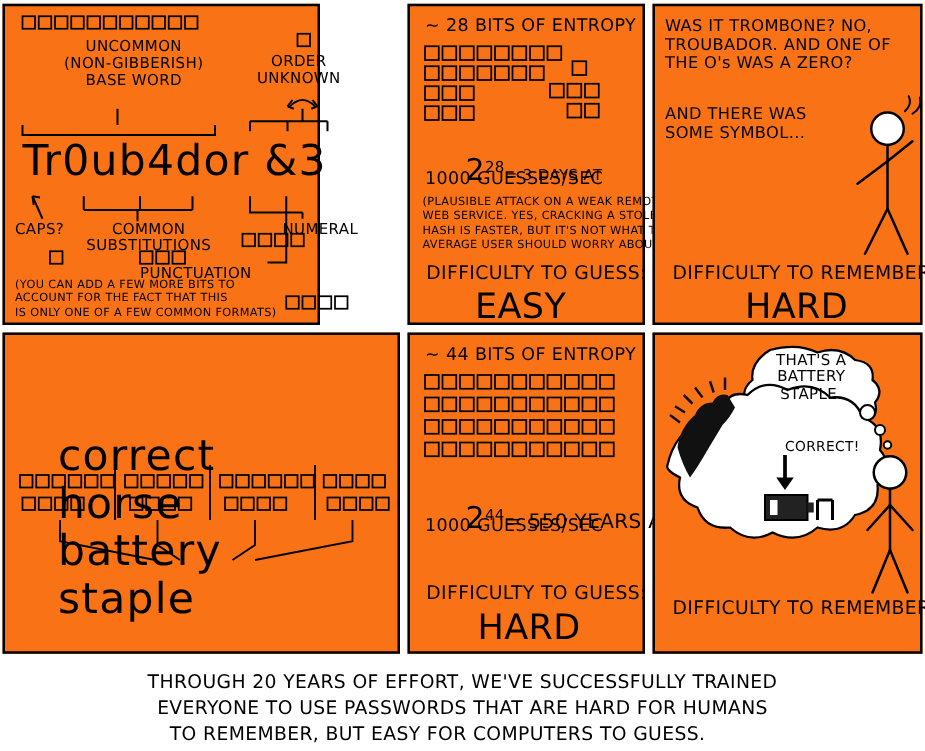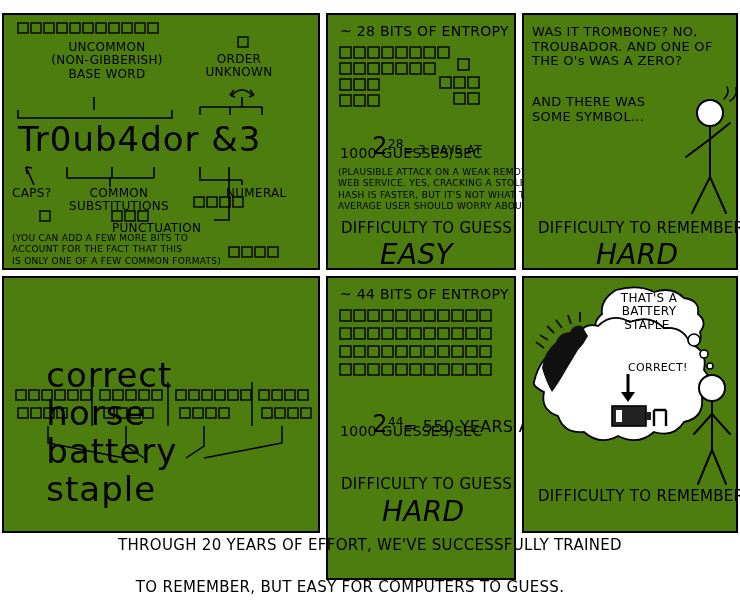--- a/index.html
+++ b/index.html
@@ -1,39 +1,39 @@
 <!DOCTYPE html>
 <html><head>
 <meta charset="utf-8">
 <style>
   html,body{margin:0;padding:0;background:#fff;}
   body{width:740px;height:601px;font-family:"DejaVu Sans",sans-serif;color:#000;overflow:hidden;}
   .comic{position:relative;width:740px;height:601px;}
-  .panel{position:absolute;border:2px solid #000;background:#4d7c0f;box-sizing:border-box;margin-top:10px;}
+  .panel{position:absolute;border:2px solid #000;background:#f97316;box-sizing:border-box;}
   .t{position:absolute;white-space:pre;line-height:1.12;letter-spacing:0.3px;}
   svg{position:absolute;left:0;top:0;overflow:visible;}
   .s11{font-size:11px;}
   .s12{font-size:12px;}
   .s13{font-size:13px;}
   .s14{font-size:14px;}
   .s15{font-size:15px;}
   .s16{font-size:16px;}
   .s18{font-size:12px;}
   .s24{font-size:24px;}
-  .s28{font-size:28px;font-style:italic;}
+  .s28{font-size:28px;}
   .center{text-align:center;}
   .pw{font-size:34px;letter-spacing:1px;}
   .tiny{font-size:9px;line-height:1.25;}
 </style>
 </head>
 <body>
 
 <div class="comic">
 
-  <div class="panel" style="left:2px;top:3px;width:318px;height:257px;">
+  <div class="panel" style="left:2px;top:3px;width:254px;height:257px;">
     <svg width="318" height="257">
 
       <g stroke="#000" stroke-width="1.4" fill="none">
         <rect x="14" y="8" width="10" height="10"></rect>
           <rect x="27" y="8" width="10" height="10"></rect>
         <rect x="40" y="8" width="10" height="10"></rect>
           <rect x="53" y="8" width="10" height="10"></rect>
         <rect x="66" y="8" width="10" height="10"></rect>
           <rect x="79" y="8" width="10" height="10"></rect>
         <rect x="92" y="8" width="10" height="10"></rect>
@@ -232,21 +232,21 @@
 
       <g stroke="#000" stroke-width="1.5" fill="none">
         <path d="M44 148 L44 165 L120 180"></path>
         <path d="M122 148 L122 168 L140 180"></path>
         <path d="M200 148 L200 168 L182 180"></path>
         <path d="M278 148 L278 165 L200 180"></path>
       </g>
     </svg>
   </div>
 
-  <div class="panel" style="left:326px;top:266px;width:190px;height:304px;">
+  <div class="panel" style="left:326px;top:266px;width:190px;height:257px;">
     <div class="t s14" style="left:12px;top:9px;">~ 44 BITS OF ENTROPY</div>
     <svg width="190" height="257">
       <g stroke="#000" stroke-width="1.4" fill="none">
         <rect x="12" y="32" width="11" height="11"></rect>
           <rect x="26" y="32" width="11" height="11"></rect>
         <rect x="40" y="32" width="11" height="11"></rect>
           <rect x="54" y="32" width="11" height="11"></rect>
         <rect x="68" y="32" width="11" height="11"></rect>
           <rect x="82" y="32" width="11" height="11"></rect>
         <rect x="96" y="32" width="11" height="11"></rect>
@@ -334,15 +334,16 @@
       </g>
     </svg>
     <div class="t s12 center" style="left:86px;top:14px;width:78px;">THAT'S A
 BATTERY
 STAPLE.</div>
     <div class="t s11" style="left:104px;top:84px;">CORRECT!</div>
     <div class="t s15" style="left:14px;top:210px;">DIFFICULTY TO REMEMBER:</div>
   </div>
 
   <div class="t s15 center" style="left:0;top:537px;width:740px;">THROUGH 20 YEARS OF EFFORT, WE'VE SUCCESSFULLY TRAINED</div>
+  <div class="t s15 center" style="left:0;top:558px;width:740px;">EVERYONE TO USE PASSWORDS THAT ARE HARD FOR HUMANS</div>
   <div class="t s15 center" style="left:0;top:579px;width:700px;">TO REMEMBER, BUT EASY FOR COMPUTERS TO GUESS.</div>
 
 </div>
 
 </body></html>

